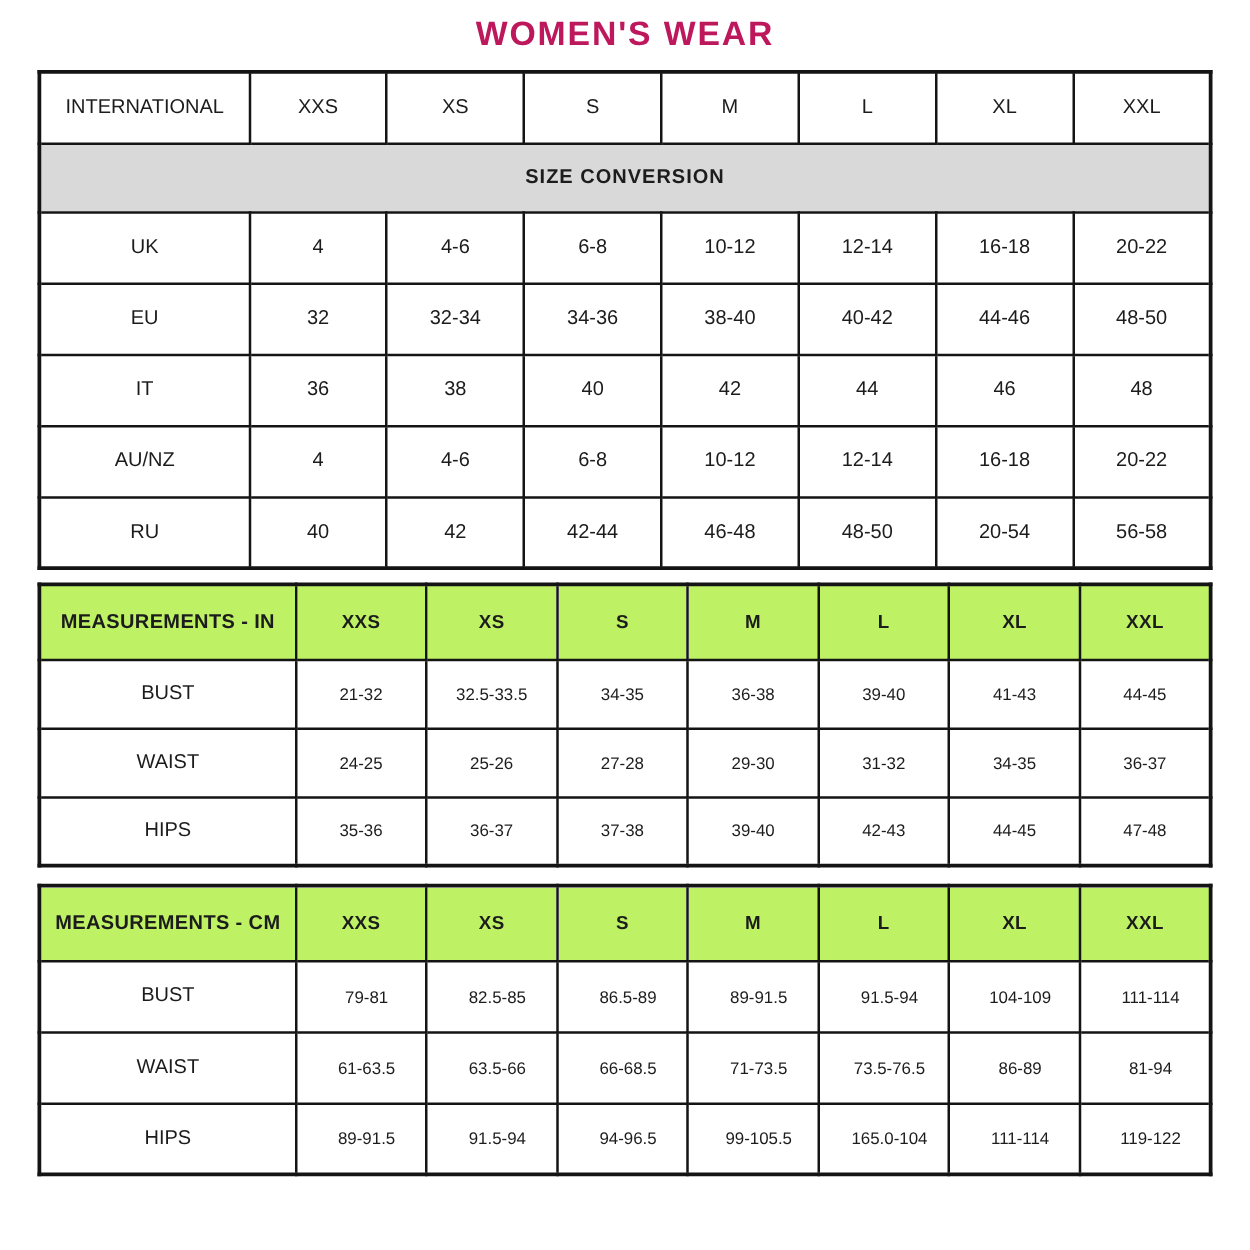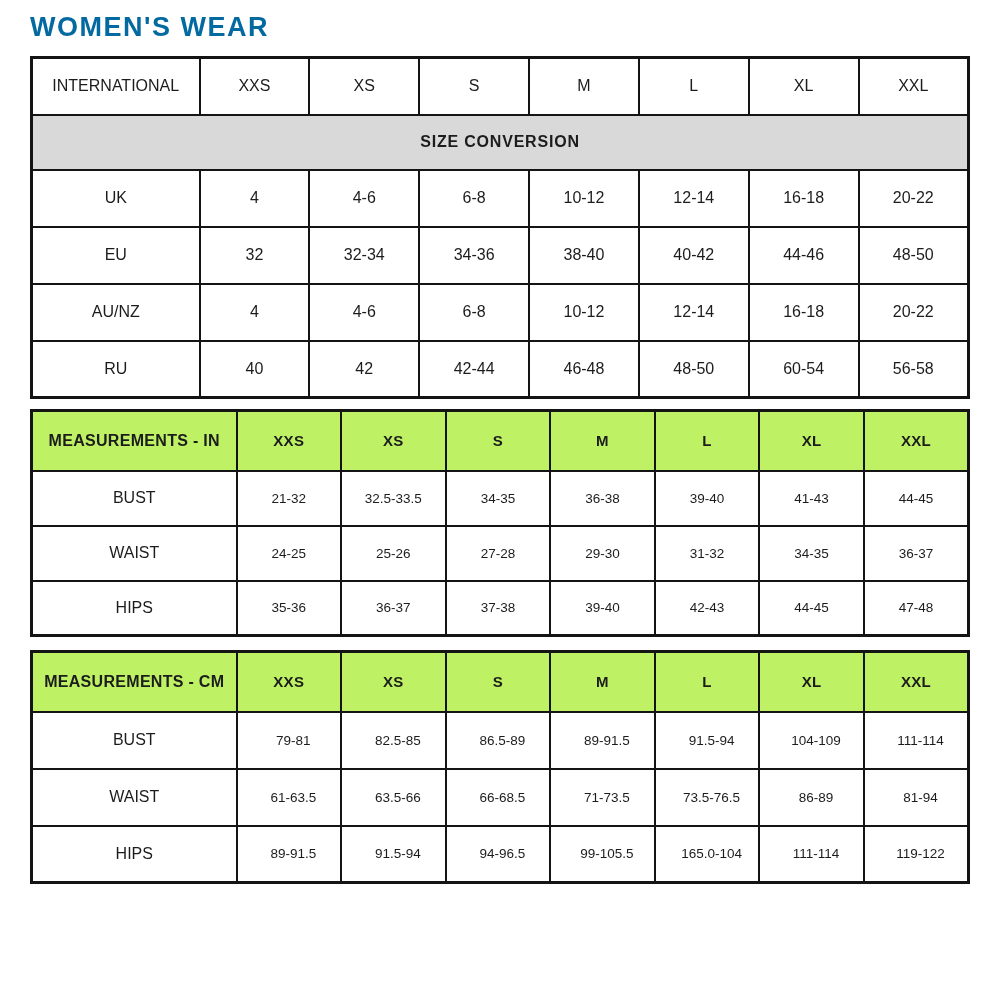--- a/index.html
+++ b/index.html
@@ -6,26 +6,26 @@
   html, body { margin: 0; padding: 0; }
   body {
     width: 1000px;
     height: 1000px;
     background: #ffffff;
     font-family: "Liberation Sans", sans-serif;
     color: #1c1c1c;
   }
   .page { width: 940px; margin: 0 auto; padding-top: 8px; }
   .title {
-    text-align: left;
+    text-align: center;
     font-size: 27px;
     font-weight: 700;
     letter-spacing: 1.5px;
     margin: 4px 0 13px 0;
-    color: #0369a1;
+    color: #be185d;
   }
   table {
     border-collapse: collapse;
     width: 100%;
     table-layout: fixed;
   }
   .tbl th, .tbl td {
     border: 2px solid #141414;
     text-align: center;
     vertical-align: middle;
@@ -111,37 +111,47 @@
           <th>EU</th>
           <td>32</td>
           <td>32-34</td>
           <td>34-36</td>
           <td>38-40</td>
           <td>40-42</td>
           <td>44-46</td>
           <td>48-50</td>
         </tr>
         <tr>
+          <th>IT</th>
+          <td>36</td>
+          <td>38</td>
+          <td>40</td>
+          <td>42</td>
+          <td>44</td>
+          <td>46</td>
+          <td>48</td>
+        </tr>
+        <tr>
           <th>AU/NZ</th>
           <td>4</td>
           <td>4-6</td>
           <td>6-8</td>
           <td>10-12</td>
           <td>12-14</td>
           <td>16-18</td>
           <td>20-22</td>
         </tr>
         <tr>
           <th>RU</th>
           <td>40</td>
           <td>42</td>
           <td>42-44</td>
           <td>46-48</td>
           <td>48-50</td>
-          <td>60-54</td>
+          <td>20-54</td>
           <td>56-58</td>
         </tr>
       </tbody>
   </table>
 
   <div class="gap1"></div>
 
   <table class="tbl t2">
     <colgroup>
       <col style="width:205px">

